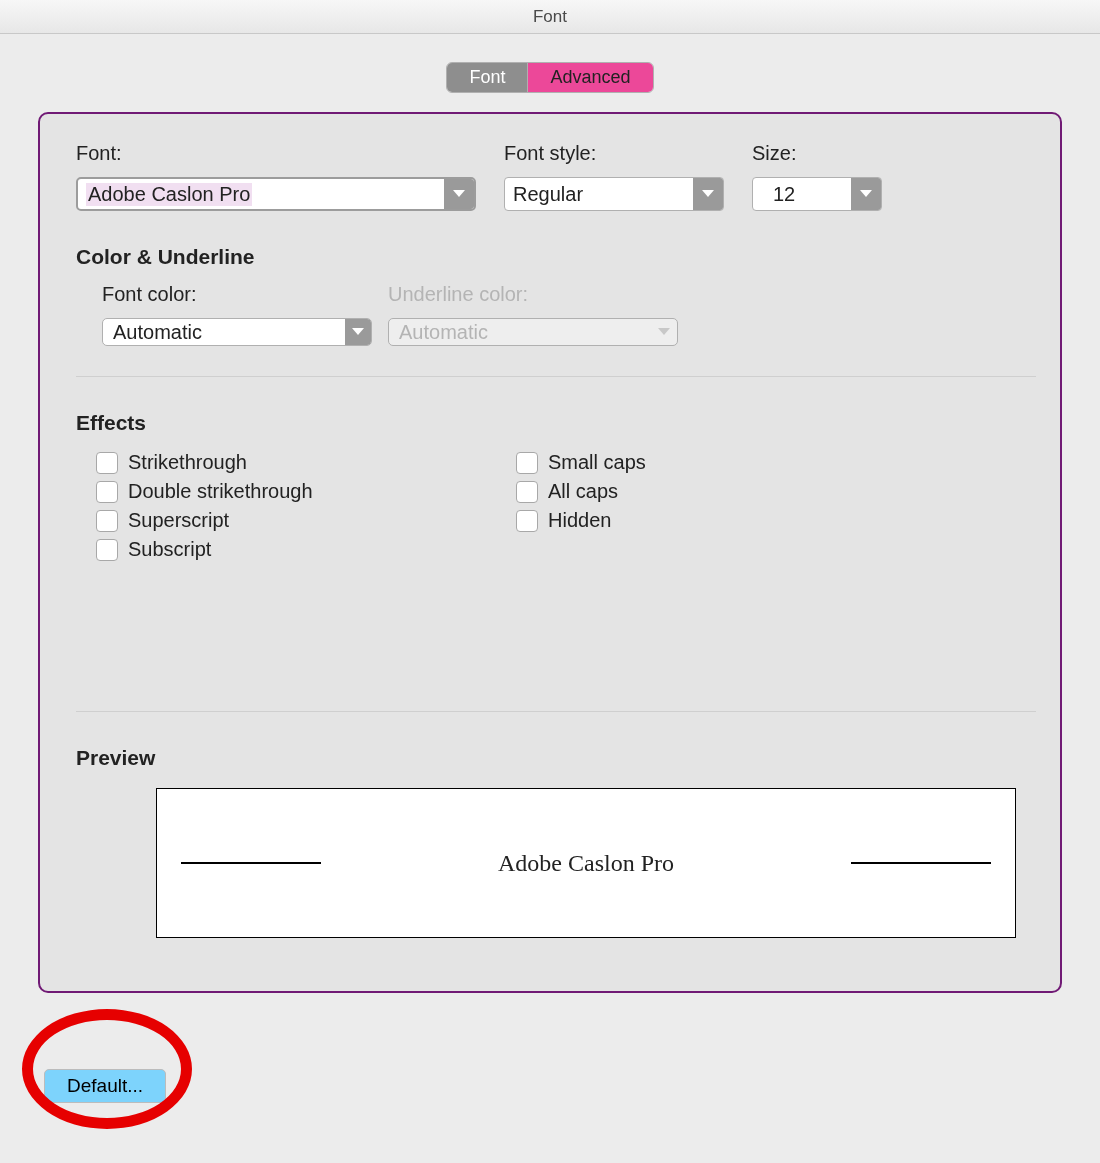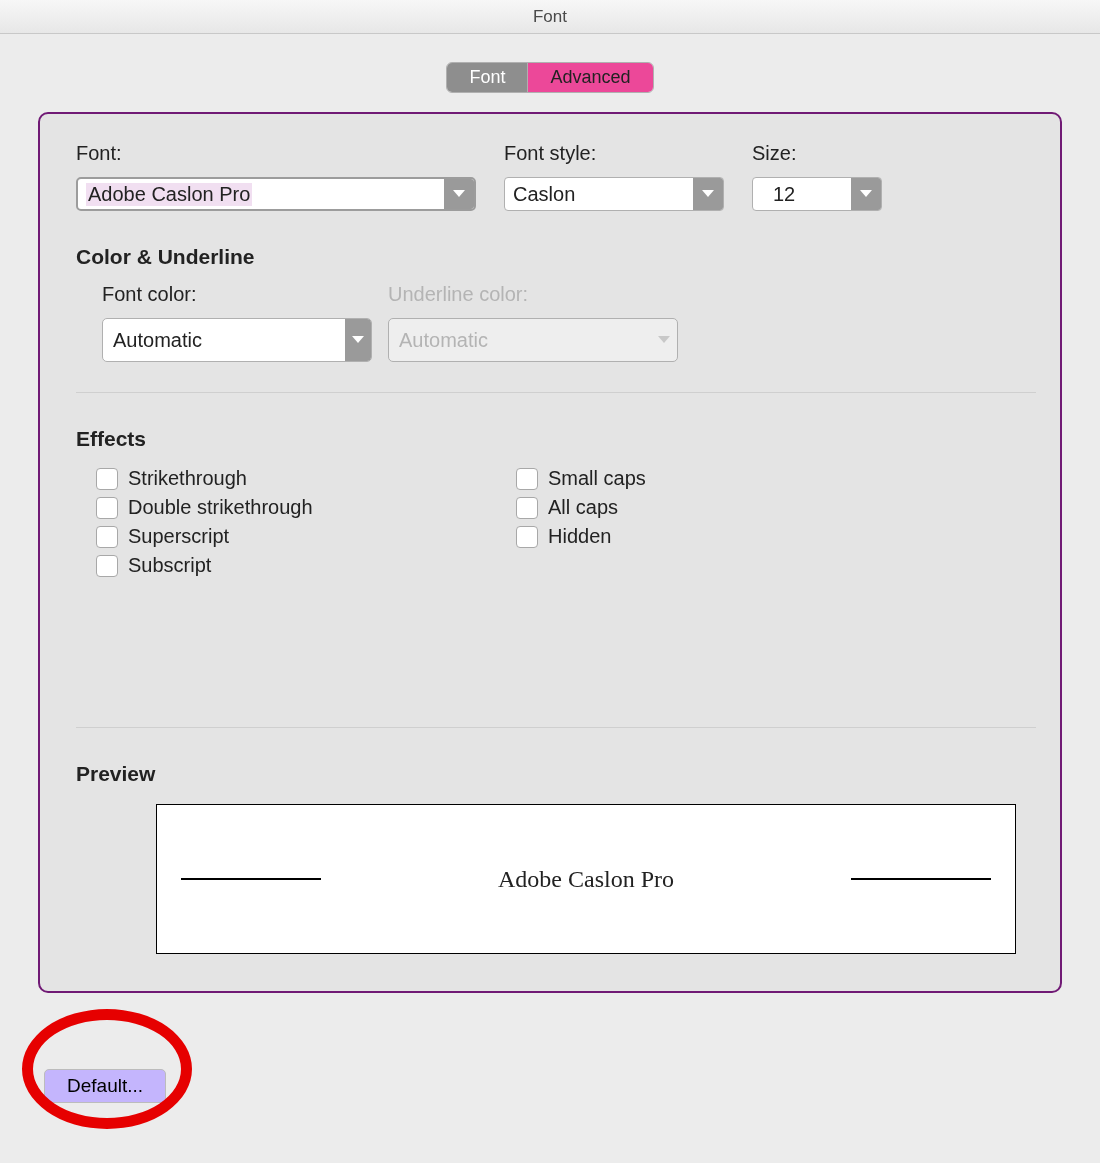--- a/index.html
+++ b/index.html
@@ -106,21 +106,21 @@
 
   .row2 {
     display: grid;
     grid-template-columns: 270px 290px 290px;
     column-gap: 16px;
     margin-top: 14px;
     margin-left: 26px;
   }
 
   .sel {
-    height: 44px;
+    height: 28px;
     display: flex;
     border: 1px solid #b0b0b0;
     border-radius: 5px;
     background: #fff;
     overflow: hidden;
     align-items: center;
   }
   .sel.disabled { background: #eeeeee; color:#b4b4b4; }
   .sel .txt { flex: 1; padding: 0 10px; font-size: 20px; }
   .sel .dd-gr {
@@ -181,21 +181,21 @@
   .footer {
     position: absolute;
     left: 0; right: 0; bottom: 0;
     height: 140px;
   }
   .btn {
     height: 34px;
     padding: 0 22px;
     border: 1px solid #bcbcbc;
     border-radius: 5px;
-    background: #c4b5fd;
+    background: #7dd3fc;
     font-size: 19px;
     cursor: pointer;
     display:inline-flex; align-items:center; justify-content:center;
   }
   .btn.primary {
     background: #9c9c9c;
     color: #fff;
     border-color: #9c9c9c;
     min-width: 90px;
   }
@@ -247,21 +247,21 @@
           <div class="dd">
             <svg viewBox="0 0 14 10">
                 <path d="M1 1 L7 8 L13 1 Z"></path>
               </svg>
           </div>
         </div>
       </div>
       <div>
         <div class="lbl">Font style:</div>
         <div class="combo">
-          <div class="txt" style="display:flex;align-items:center;">Caslon</div>
+          <div class="txt" style="display:flex;align-items:center;">Regular</div>
           <div class="dd">
             <svg viewBox="0 0 14 10">
                 <path d="M1 1 L7 8 L13 1 Z"></path>
               </svg>
           </div>
         </div>
       </div>
       <div>
         <div class="lbl">Size:</div>
         <div class="combo">

